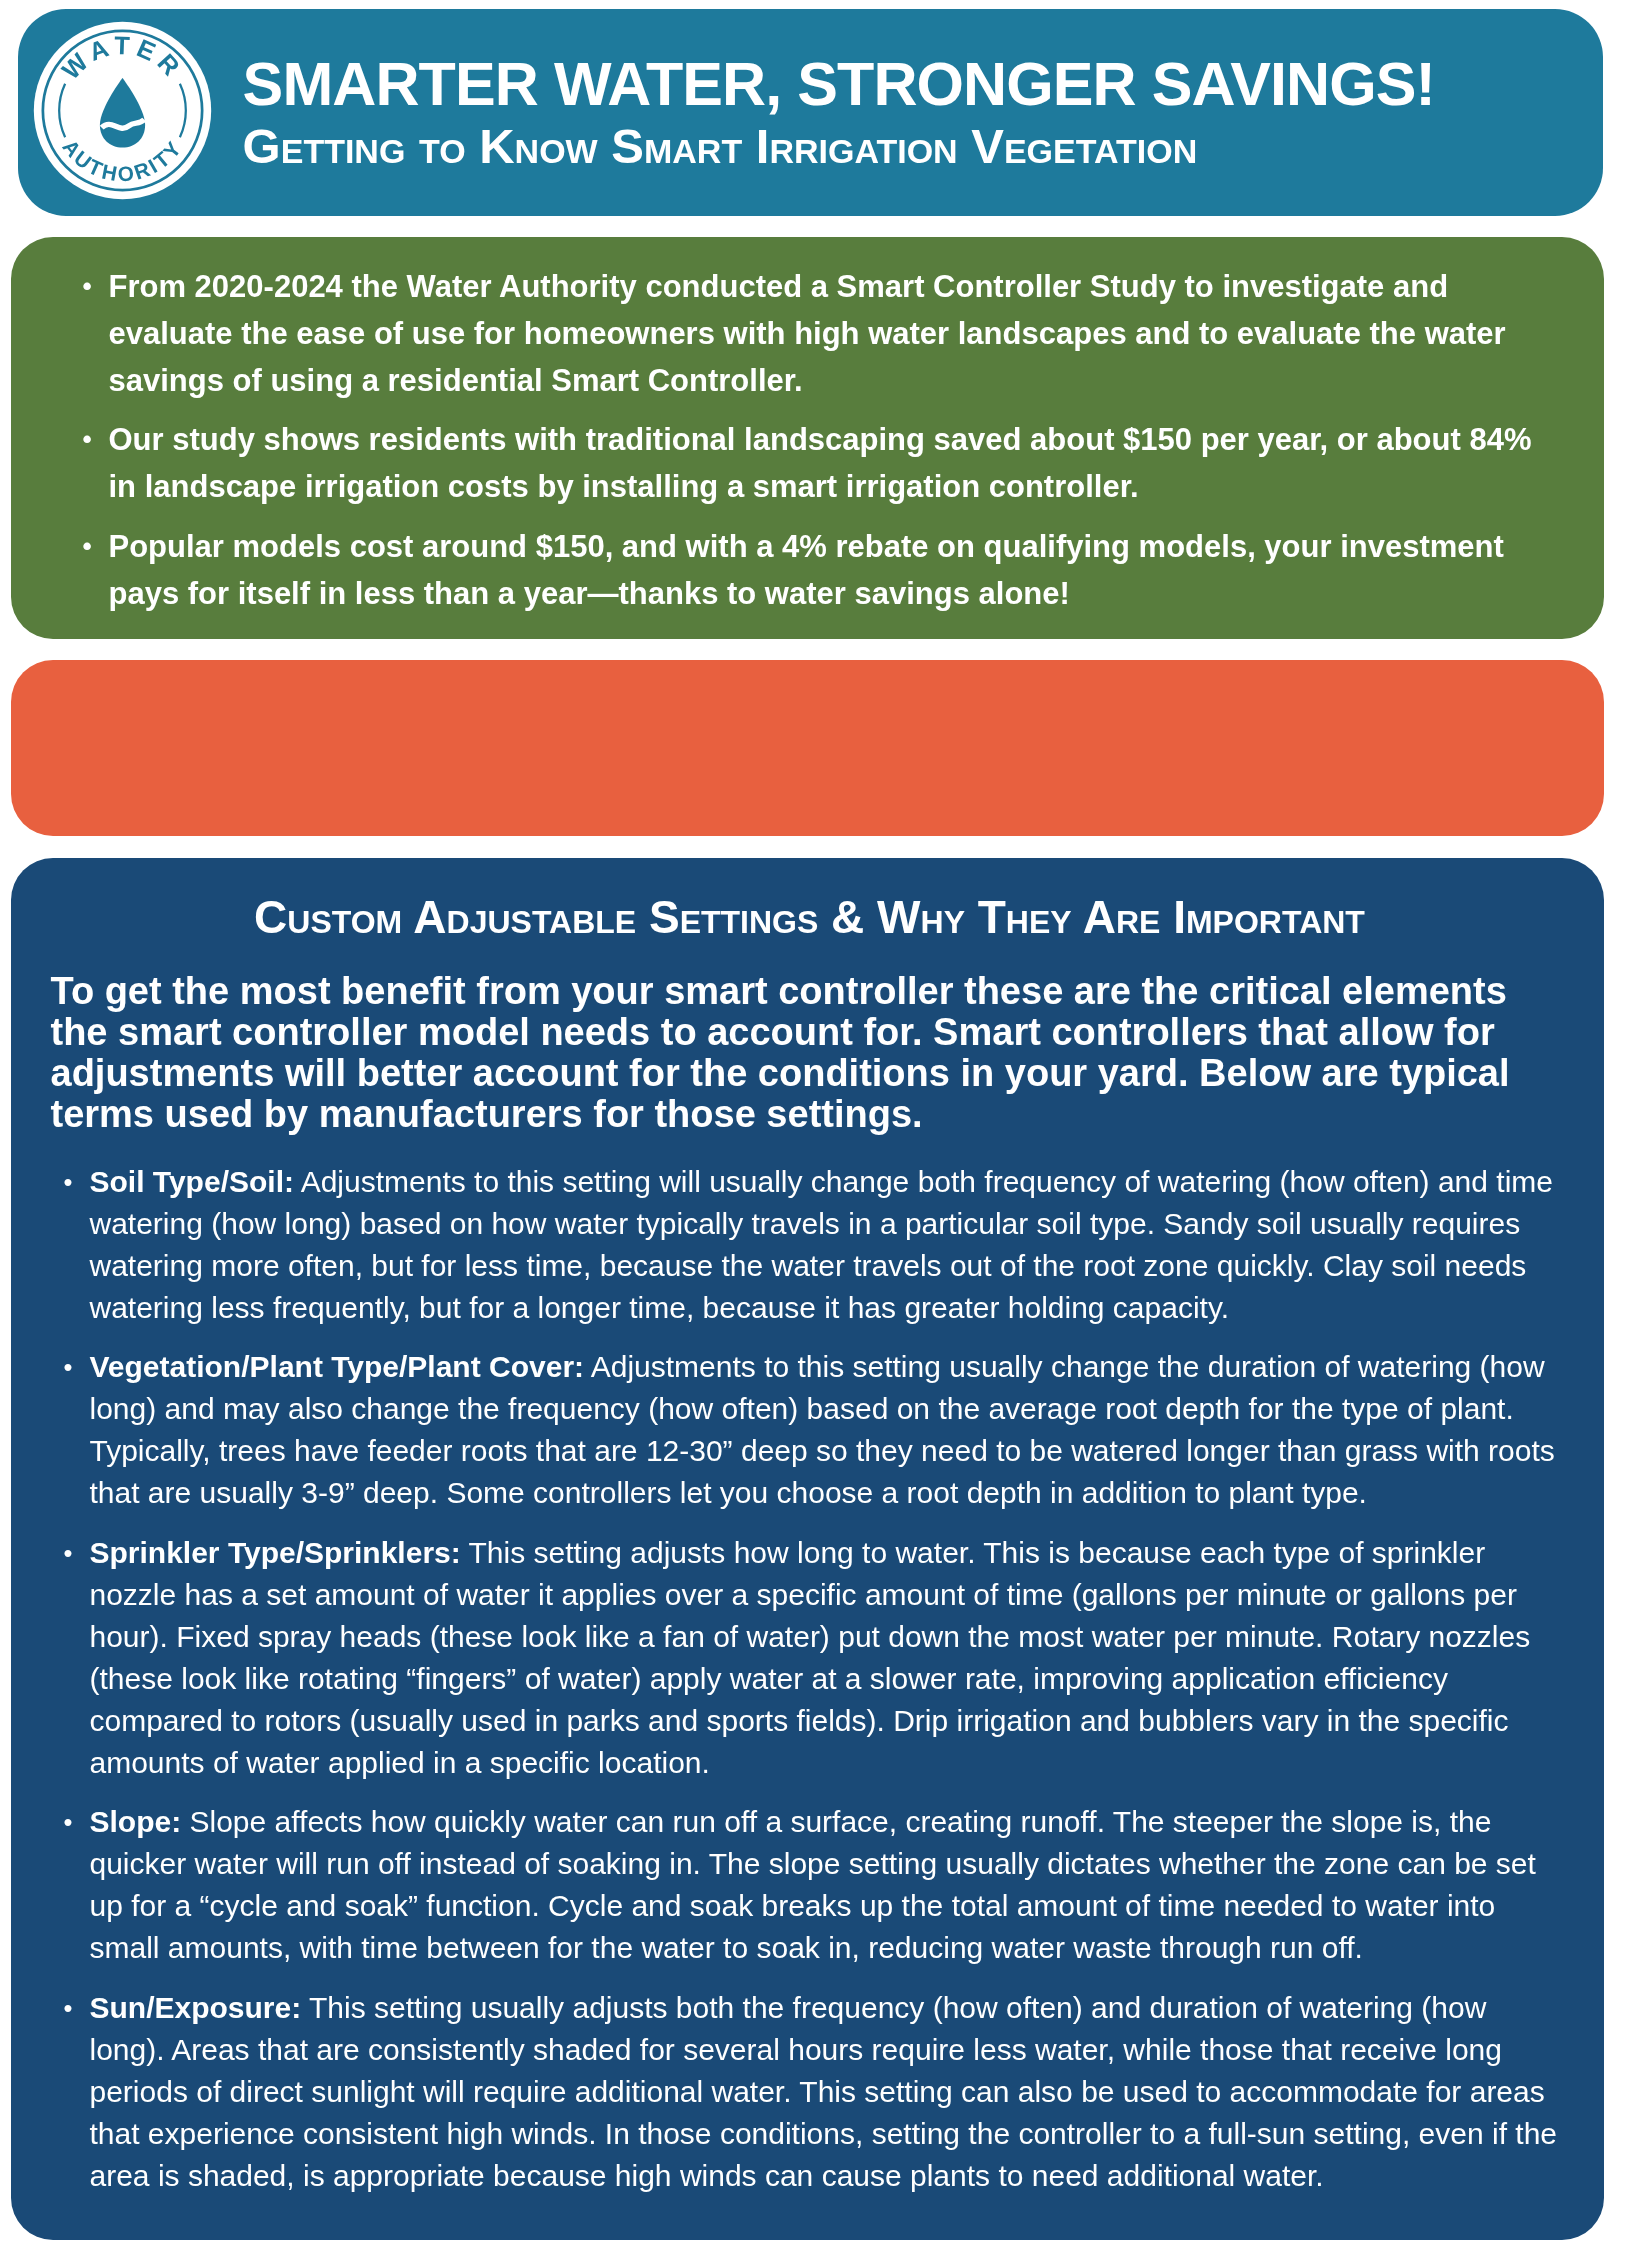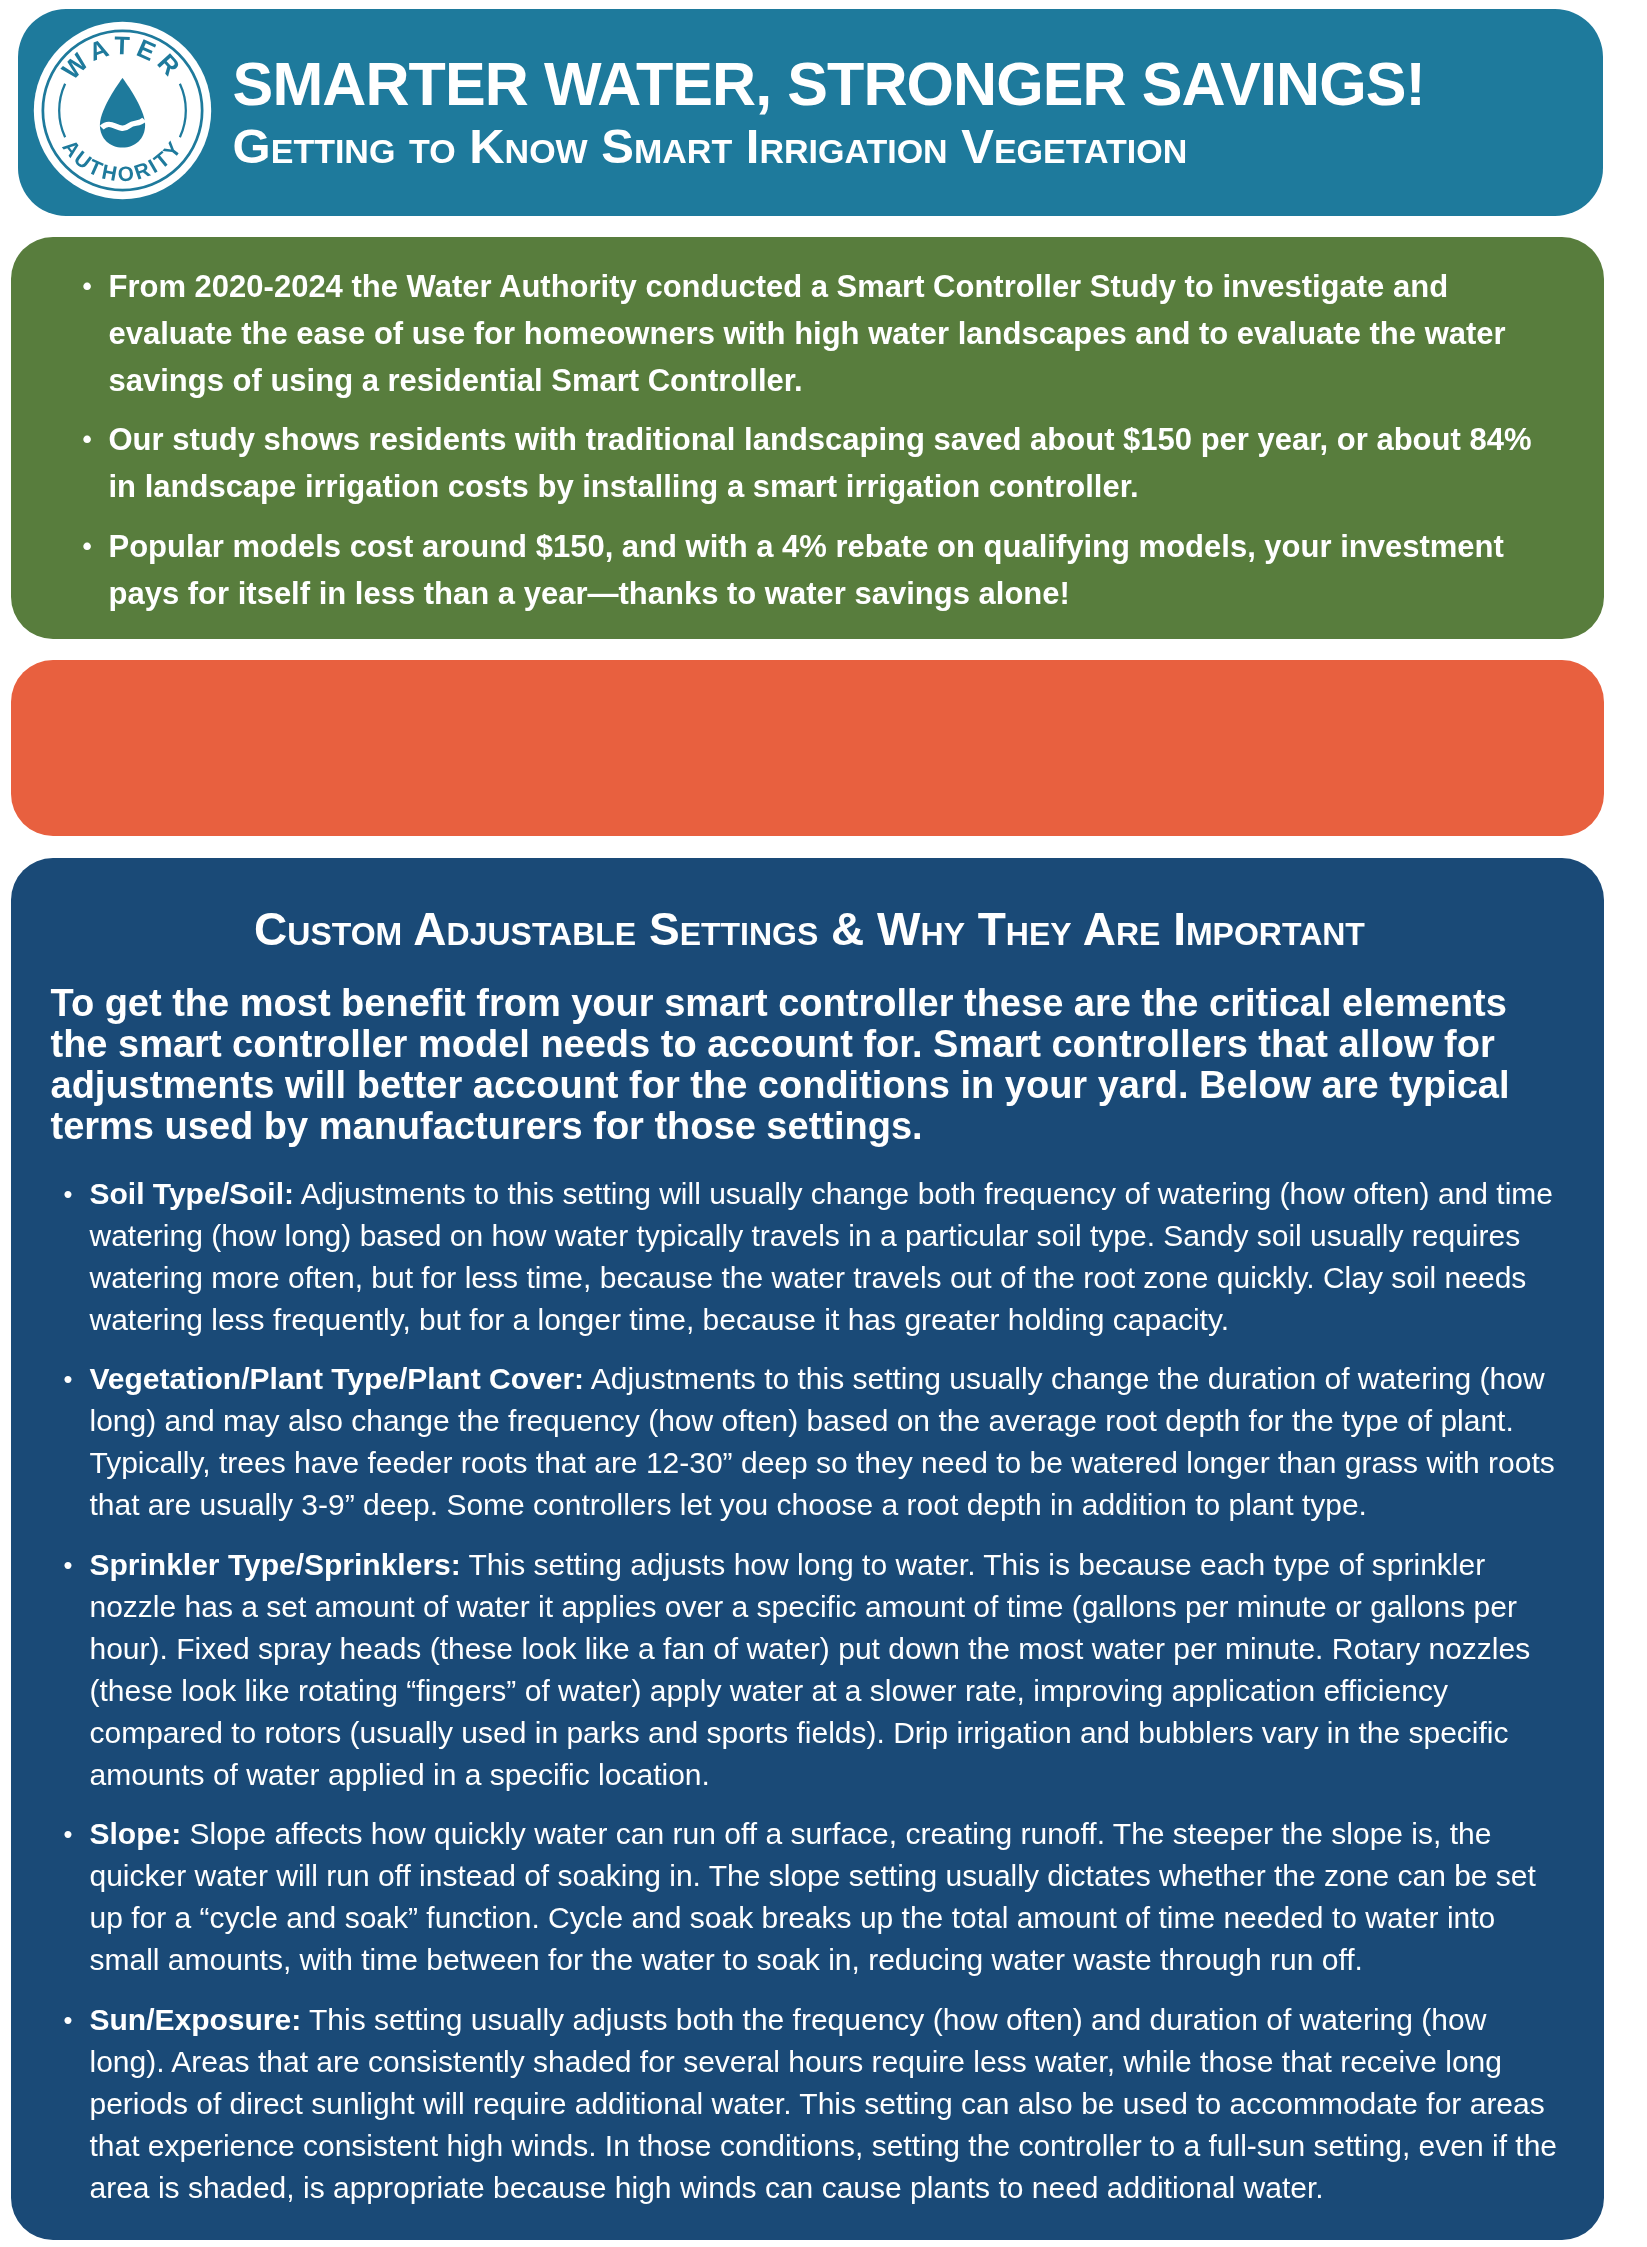--- a/index.html
+++ b/index.html
@@ -13,21 +13,21 @@
   html,body{margin:0;padding:0;}
   body{background:#fff;font-family:"Liberation Sans",sans-serif;}
   .page{position:relative;width:1648px;height:2247px;background:#fff;overflow:hidden;}
 
   .box{position:absolute;color:var(--text);}
 
   
   .header{left:17.6px;top:8.8px;width:1585px;height:207px;background:var(--header-bg);
           border-radius:48px;display:flex;align-items:center;}
   .logo-wrap{flex:0 0 auto;margin-left:14px;}
-  .titles{margin-left:20px;display:flex;flex-direction:column;}
+  .titles{margin-left:30px;display:flex;flex-direction:column;}
   .h1{font-size:61px;font-weight:bold;letter-spacing:-0.9px;line-height:1.1;white-space:nowrap;}
   .h2{font-size:49px;font-weight:bold;font-variant:small-caps;line-height:1.15;white-space:nowrap;}
   .logo-teal{fill:var(--header-bg);}
   .logo-stroke{stroke:var(--header-bg);fill:none;}
   .logo-text{fill:var(--header-bg);font-family:"Liberation Sans",sans-serif;font-weight:bold;}
 
   
   .study{left:10.5px;top:237px;width:1593px;height:402px;background:var(--study-bg);
          border-radius:42px;padding:26px 48px 0 72px;}
   .study ul,.settings ul{list-style:none;margin:0;padding:0;}
@@ -37,21 +37,21 @@
   
   .rebate{left:10.5px;top:660px;width:1593px;height:176px;background:var(--rebate-bg);
           border-radius:42px;padding:26px 35px 0 26px;}
   .rebate p{margin:0;font-size:32px;font-weight:bold;}
   .rebate .l1{line-height:42px;margin-bottom:19.3px;}
   .rebate .l2{line-height:41px;}
 
   
   .settings{left:10.5px;top:858px;width:1593px;height:1382px;background:var(--settings-bg);
             border-radius:42px;padding:26px 35px 0 40px;}
-  .settings h2{margin:16px;text-align:center;font-size:46px;font-weight:bold;
+  .settings h2{margin:4px;text-align:center;font-size:46px;font-weight:bold;
                font-variant:small-caps;line-height:58px;}
   .settings .intro{margin:24.6px 8.8px 0 0;font-size:38px;font-weight:bold;line-height:41px;}
   .settings ul{margin:26px 0 0 13px;}
   .settings li{display:flex;font-size:30px;font-weight:normal;line-height:42px;margin-bottom:17.6px;}
   .settings li .marker{flex:0 0 26px;}
   .settings b{font-weight:bold;}
 </style>
 </head>
 <body>
 

